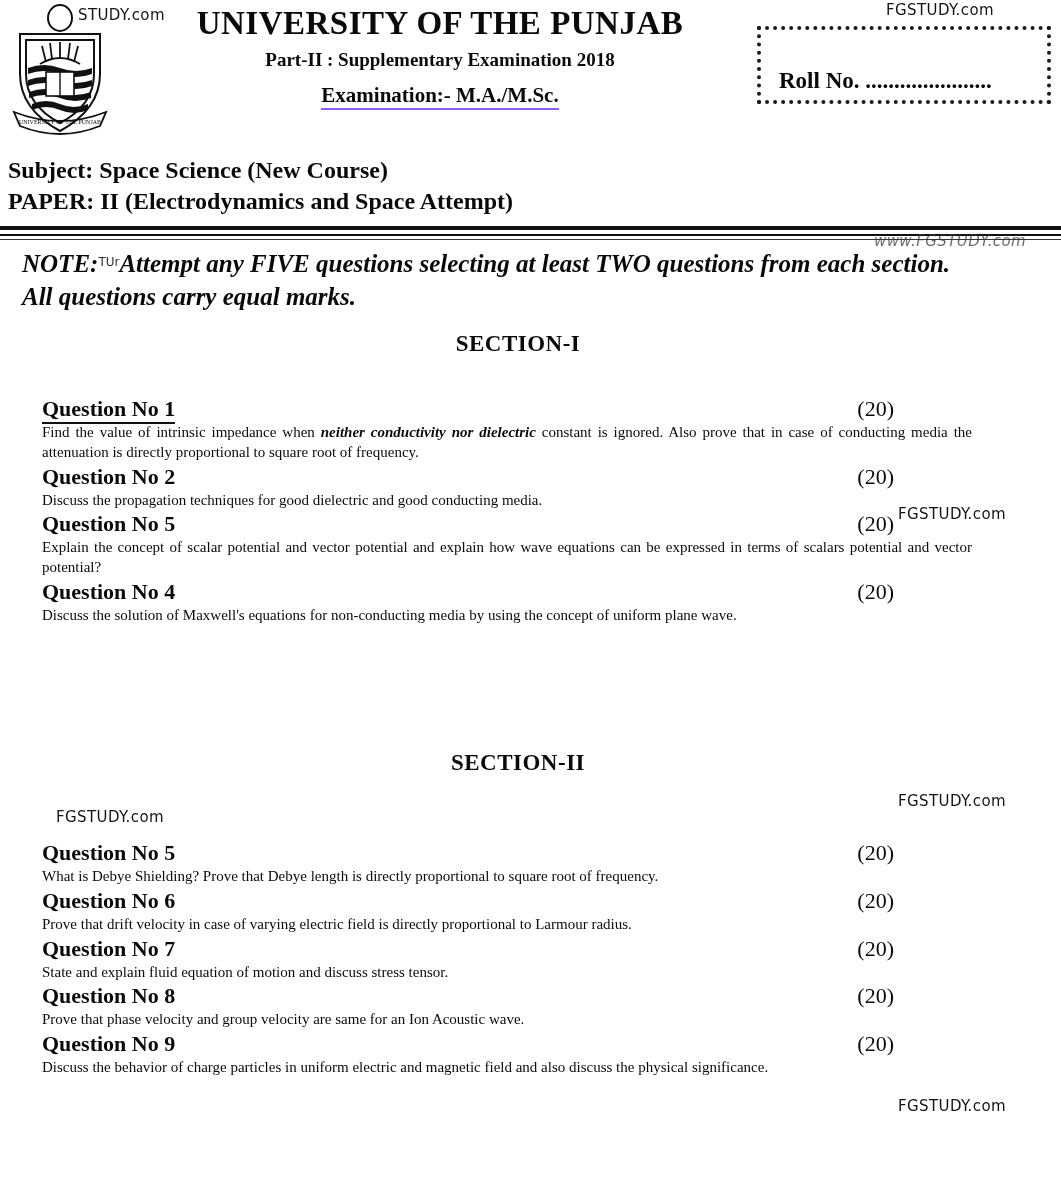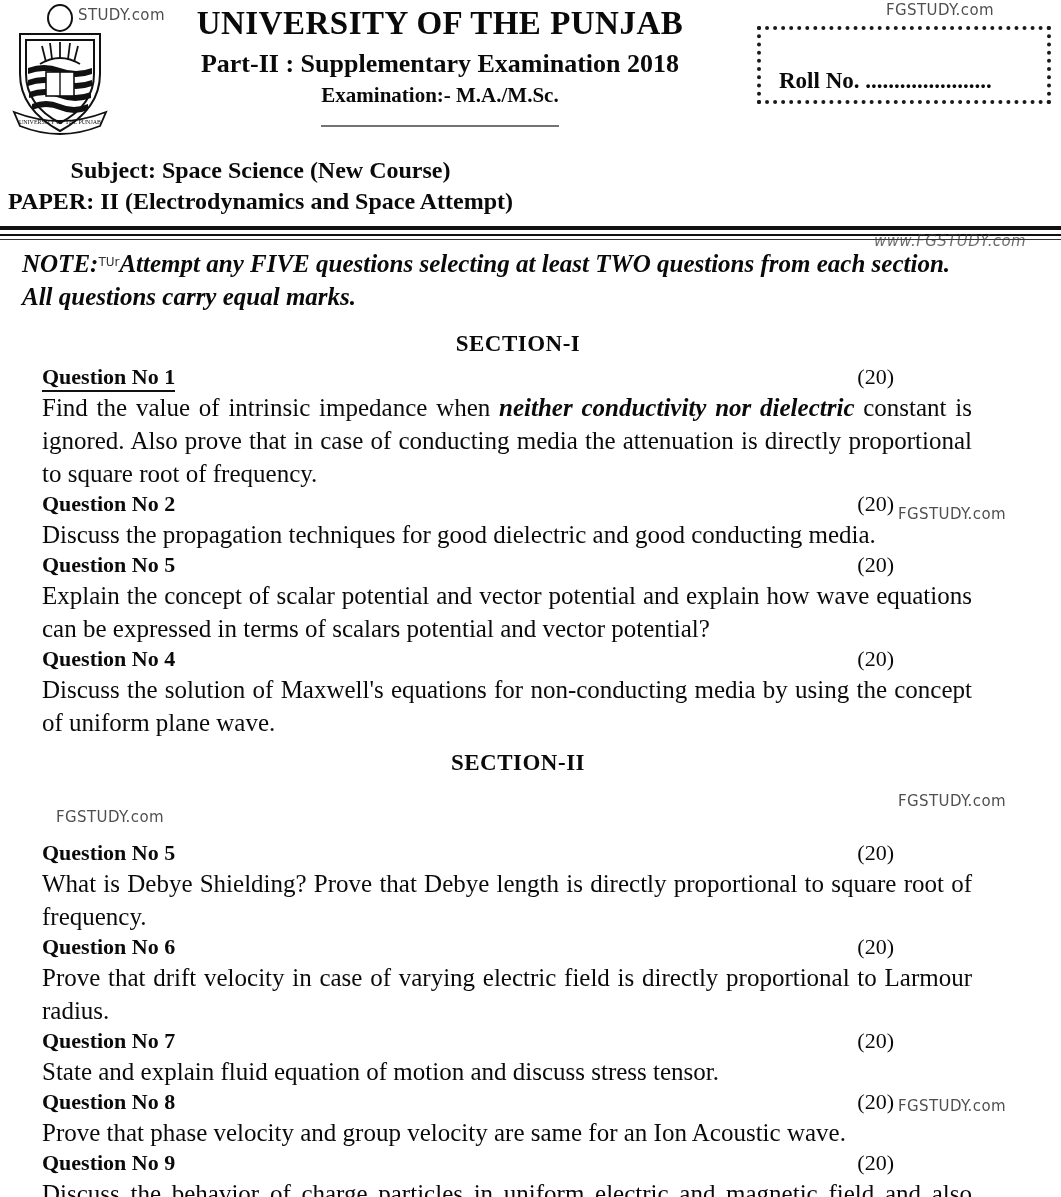--- a/index.html
+++ b/index.html
@@ -17,21 +17,21 @@
     height: 1197px;
     overflow: hidden;
     background: #ffffff;
   }
 
   
   .wm {
     position: absolute;
     font-family: "DejaVu Sans", "Liberation Sans", sans-serif;
     font-size: 15px;
-    color: #404040;
+    color: #000000;
     letter-spacing: 0.4px;
     white-space: nowrap;
     opacity: 0.92;
   }
   .wm.faint { color: #3a3a3a; opacity: 0.75; font-style: italic; }
 
   
   .crest {
     position: absolute;
     left: 6px;
@@ -50,36 +50,36 @@
     letter-spacing: 0.5px;
     line-height: 1.05;
   }
   .hdr-sub1 {
     position: absolute;
     left: 130px;
     top: 50px;
     width: 620px;
     text-align: center;
     font-weight: bold;
-    font-size: 26px;
+    font-size: 19px;
     line-height: 1.1;
   }
   .hdr-sub2 {
     position: absolute;
     left: 130px;
     top: 84px;
     width: 620px;
     text-align: center;
     font-weight: bold;
     font-size: 21px;
     line-height: 1.1;
   }
   .hdr-sub2 span {
-    border-bottom: 2px solid #737373;
-    padding-bottom: 18px;
+    border-bottom: 2px solid #8b5cf6;
+    padding-bottom: 1px;
   }
 
   
   .rollbox {
     position: absolute;
     left: 757px;
     top: 26px;
     width: 294px;
     height: 78px;
     border: 4px dotted #1a1a1a;
@@ -96,21 +96,20 @@
 
   
   .subj {
     position: absolute;
     left: 8px;
     top: 155px;
     font-weight: bold;
     font-size: 24px;
     line-height: 1.28;
     white-space: nowrap;
-    text-align: center;
   }
   .maxinfo {
     position: absolute;
     right: 72px;
     top: 152px;
     text-align: left;
     font-weight: bold;
     font-size: 24px;
     line-height: 1.3;
     white-space: nowrap;
@@ -178,41 +177,41 @@
     letter-spacing: 0.5px;
   }
   #section-1-head { top: 331px; }
   #section-2-head { top: 750px; }
 
   .qblock {
     position: absolute;
     left: 42px;
     width: 930px;
   }
-  #qs-1 { top: 364px; }
+  #qs-1 { top: 396px; }
   #qs-2 { top: 840px; }
 
   .q { position: relative; }
   .q-head {
     position: relative;
     font-weight: bold;
     font-size: 22px;
     line-height: 1.18;
     height: 27px;
   }
   .q-head .q-label { display: inline-block; }
   .q-head.underlined .q-label { border-bottom: 2px solid #111; }
   .q-head .q-marks {
     position: absolute;
     right: 78px;
     top: 0;
     font-weight: normal;
   }
   .q-body {
-    font-size: 25px;
+    font-size: 15px;
     line-height: 1.32;
     text-align: justify;
     text-justify: inter-word;
     margin: 0 0 1px 0;
     padding-right: 0px;
   }
   .q-body.nojustify { text-align: left; }
   .q-body em {
     font-style: italic;
     font-weight: bold;

